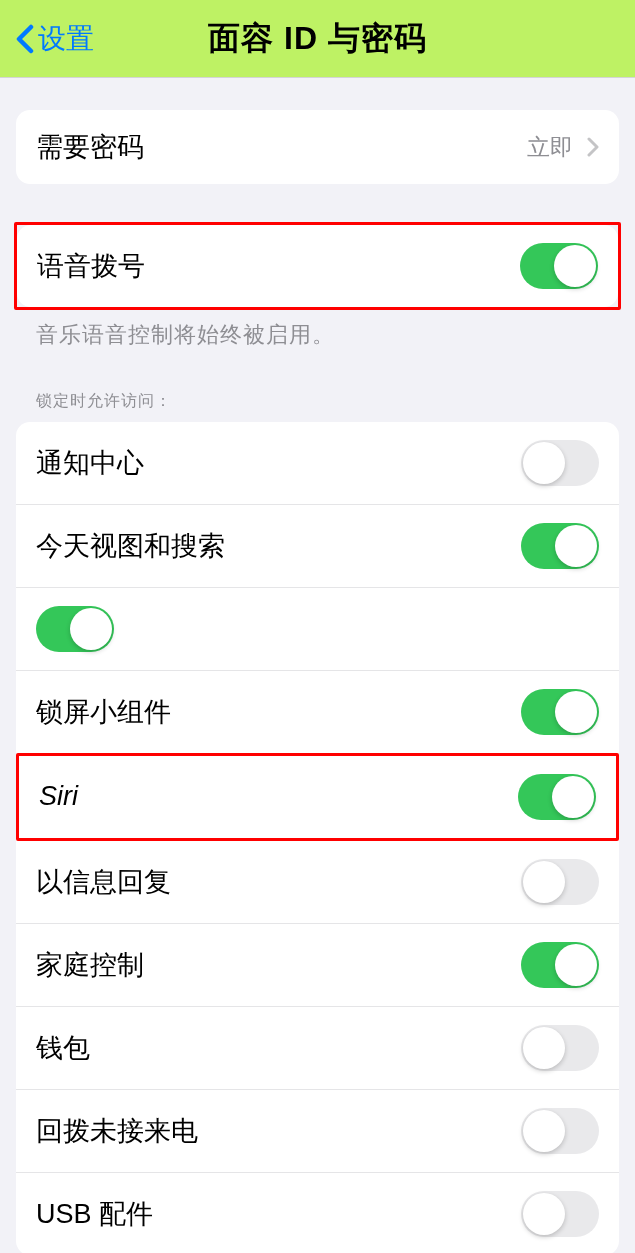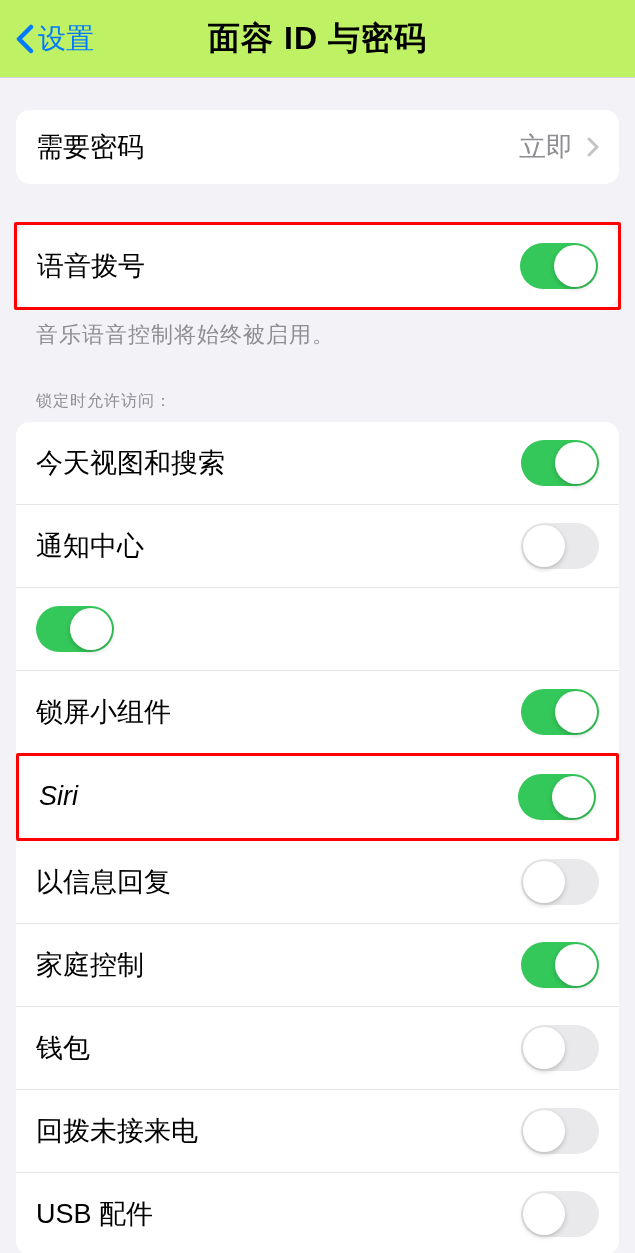--- a/index.html
+++ b/index.html
@@ -74,21 +74,21 @@
       left: 20px;
       right: 0;
       height: 1px;
     }
     .cell-label {
       font-size: 27px;
       color: #000;
       font-weight: 400;
     }
     .cell-value {
-      font-size: 27px;
+      font-size: 23px;
       color: #8e8e93;
       display: flex;
       align-items: center;
     }
     .chevron-right {
       width: 12px;
       height: 20px;
       margin-left: 14px;
     }
     .toggle {
@@ -186,28 +186,28 @@
         </div>
       </div>
     </div>
   </div>
   <div class="footer-text">音乐语音控制将始终被启用。</div>
 
   <div class="section-med-gap">
     <div class="section-header">锁定时允许访问：</div>
     <div class="cell-group" id="locked-access-group">
         <div class="cell">
+          <div class="cell-label">通知中心</div>
+          <div class="toggle off">
+            <div class="toggle-knob"></div>
+          </div>
+        </div>
+        <div class="cell">
           <div class="cell-label">今天视图和搜索</div>
           <div class="toggle on">
-            <div class="toggle-knob"></div>
-          </div>
-        </div>
-        <div class="cell">
-          <div class="cell-label">通知中心</div>
-          <div class="toggle off">
             <div class="toggle-knob"></div>
           </div>
         </div>
         <div class="cell">
           <div class="toggle on">
             <div class="toggle-knob"></div>
           </div>
         </div>
         <div class="cell">
           <div class="cell-label">锁屏小组件</div>

